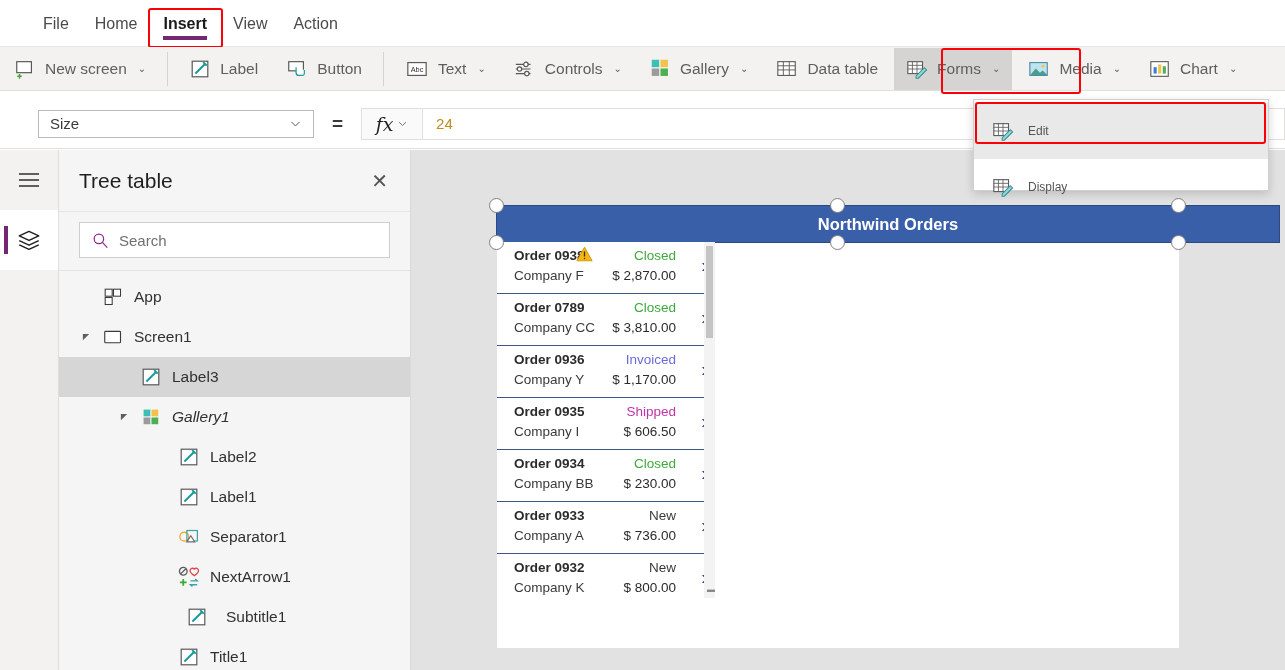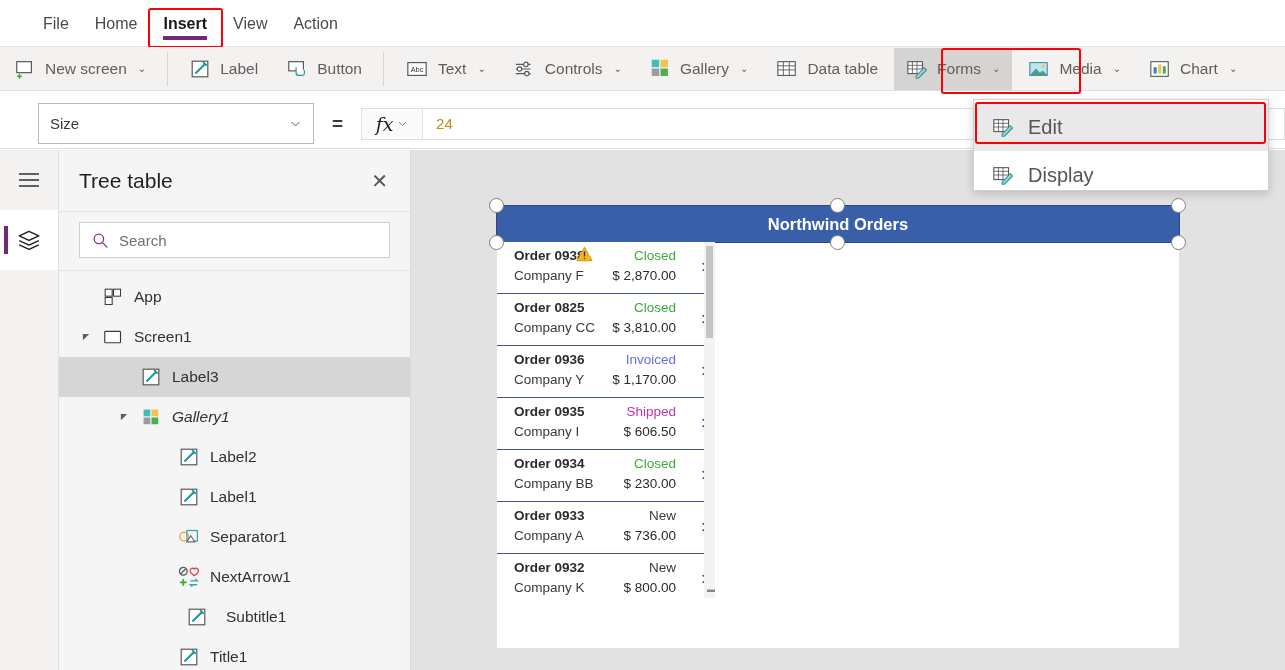--- a/index.html
+++ b/index.html
@@ -56,21 +56,21 @@
   .ico { flex: none; display: block; }
   #hl-forms { left: 941px; top: 48px; width: 140px; height: 46px; }
 
   
   .fxbar {
     position: absolute; left: 0; top: 99px; width: 1285px; height: 50px;
     background: #ffffff; border-bottom: 1px solid #e1dfdd;
     display: flex; align-items: center;
   }
   .prop-select {
-    margin-left: 38px; width: 276px; height: 41px;
+    margin-left: 38px; width: 276px; height: 28px;
     border: 1px solid #b9b9b9; background: #fff;
     display: flex; align-items: center; justify-content: space-between;
     padding: 0 11px; font-size: 15px; color: #3b3a39;
   }
   .eq { margin: 0 18px; font-size: 19px; font-weight: bold; color: #3b3a39; }
   .fxbtn {
     width: 62px; height: 32px; border: 1px solid #e1dfdd; background: #fafafa;
     display: flex; align-items: center; justify-content: center; gap: 4px;
   }
   .fxglyph { font-family: "DejaVu Serif", serif; font-style: italic; font-size: 19px; color: #201f1e; }
@@ -127,21 +127,21 @@
   
   .canvasarea {
     position: absolute; left: 411px; top: 150px; width: 874px; height: 520px;
     background: #e2e2e2;
   }
   .appcanvas {
     position: absolute; left: 86px; top: 56px; width: 682px; height: 442px;
     background: #ffffff;
   }
   .nw-header {
-    position: absolute; left: 0; top: 0; width: 682px; height: 36px;
+    position: absolute; left: 0; top: 0; width: 782px; height: 36px;
     background: #3a5fa9;
     display: flex; align-items: center; justify-content: center;
     color: #ffffff; font-size: 16.5px; font-weight: bold;
     outline: 1px solid #2c4880;
   }
   .handle {
     position: absolute; width: 15px; height: 15px; border-radius: 50%;
     background: #ffffff; border: 1.5px solid #808080; z-index: 30;
   }
   .gallery {
@@ -178,22 +178,22 @@
 
   
   .dropdown {
     position: absolute; left: 973px; top: 99px; width: 296px; height: 92px;
     background: #ffffff; border: 1px solid #d0d0d0;
     box-shadow: 0 3px 9px rgba(0,0,0,0.17);
     z-index: 60; padding: 3px 0;
   }
   .dd-item {
     display: flex; align-items: center; gap: 14px;
-    height: 48px; padding: 0 18px;
-    font-size: 20px; color: #555555; cursor: default;
+    height: 56px; padding: 0 18px;
+    font-size: 12px; color: #555555; cursor: default;
   }
   .dd-item.hot { background: #e9e9e9; }
   #hl-edit { left: 975px; top: 102px; width: 291px; height: 42px; z-index: 70; }
 </style>
 </head>
 <body>
 
 <div id="root">
 
   <div class="menubar">
@@ -506,21 +506,21 @@
             </div>
             <div class="g-chev">›</div>
             <div class="g-warn"><svg width="17" height="16" viewBox="0 0 20 18">
                 <path d="M10 1L19 17H1z" fill="#f5b813" stroke="#c98d06" stroke-width="1"></path>
                 <path d="M10 6v6" stroke="#4a3200" stroke-width="1.6"></path>
                 <circle cx="10" cy="14.4" r="0.9" fill="#4a3200"></circle>
               </svg></div>
           </div>
           <div class="grow">
             <div class="g-l1">
-              <span class="g-order">Order 0825</span>
+              <span class="g-order">Order 0789</span>
               <span class="g-status" style="color:#3ca93c">Closed</span>
             </div>
             <div class="g-l2">
               <span class="g-company">Company CC</span>
               <span class="g-amount">$ 3,810.00</span>
             </div>
             <div class="g-chev">›</div>
           </div>
           <div class="grow">
             <div class="g-l1">

